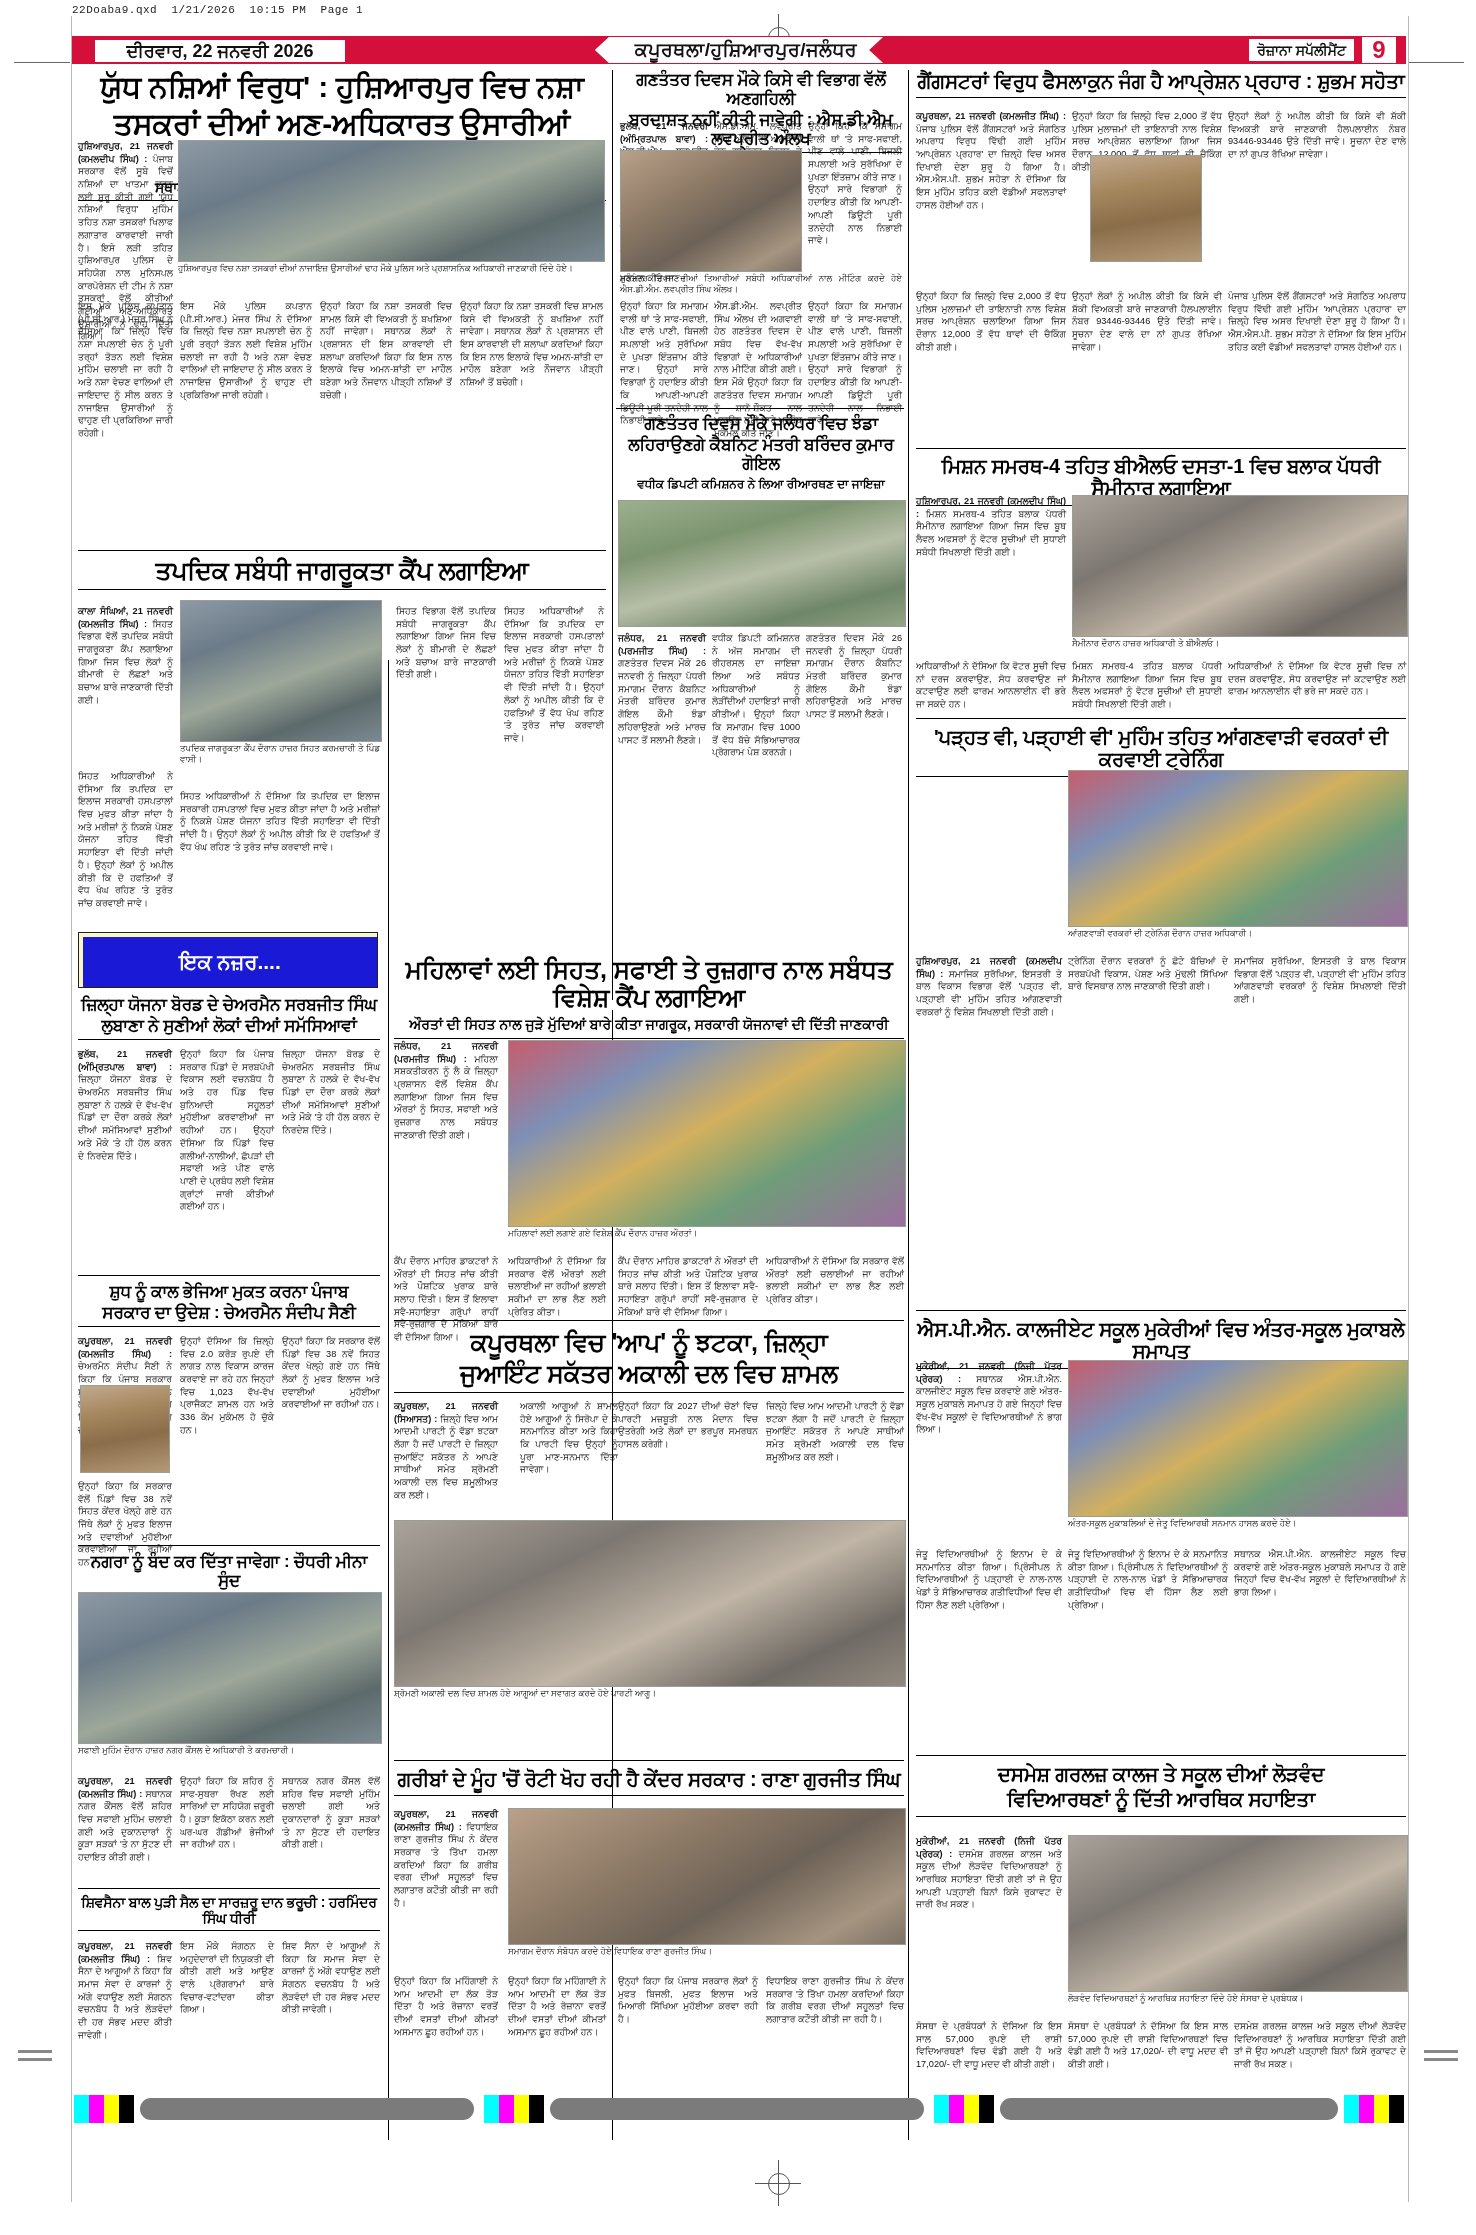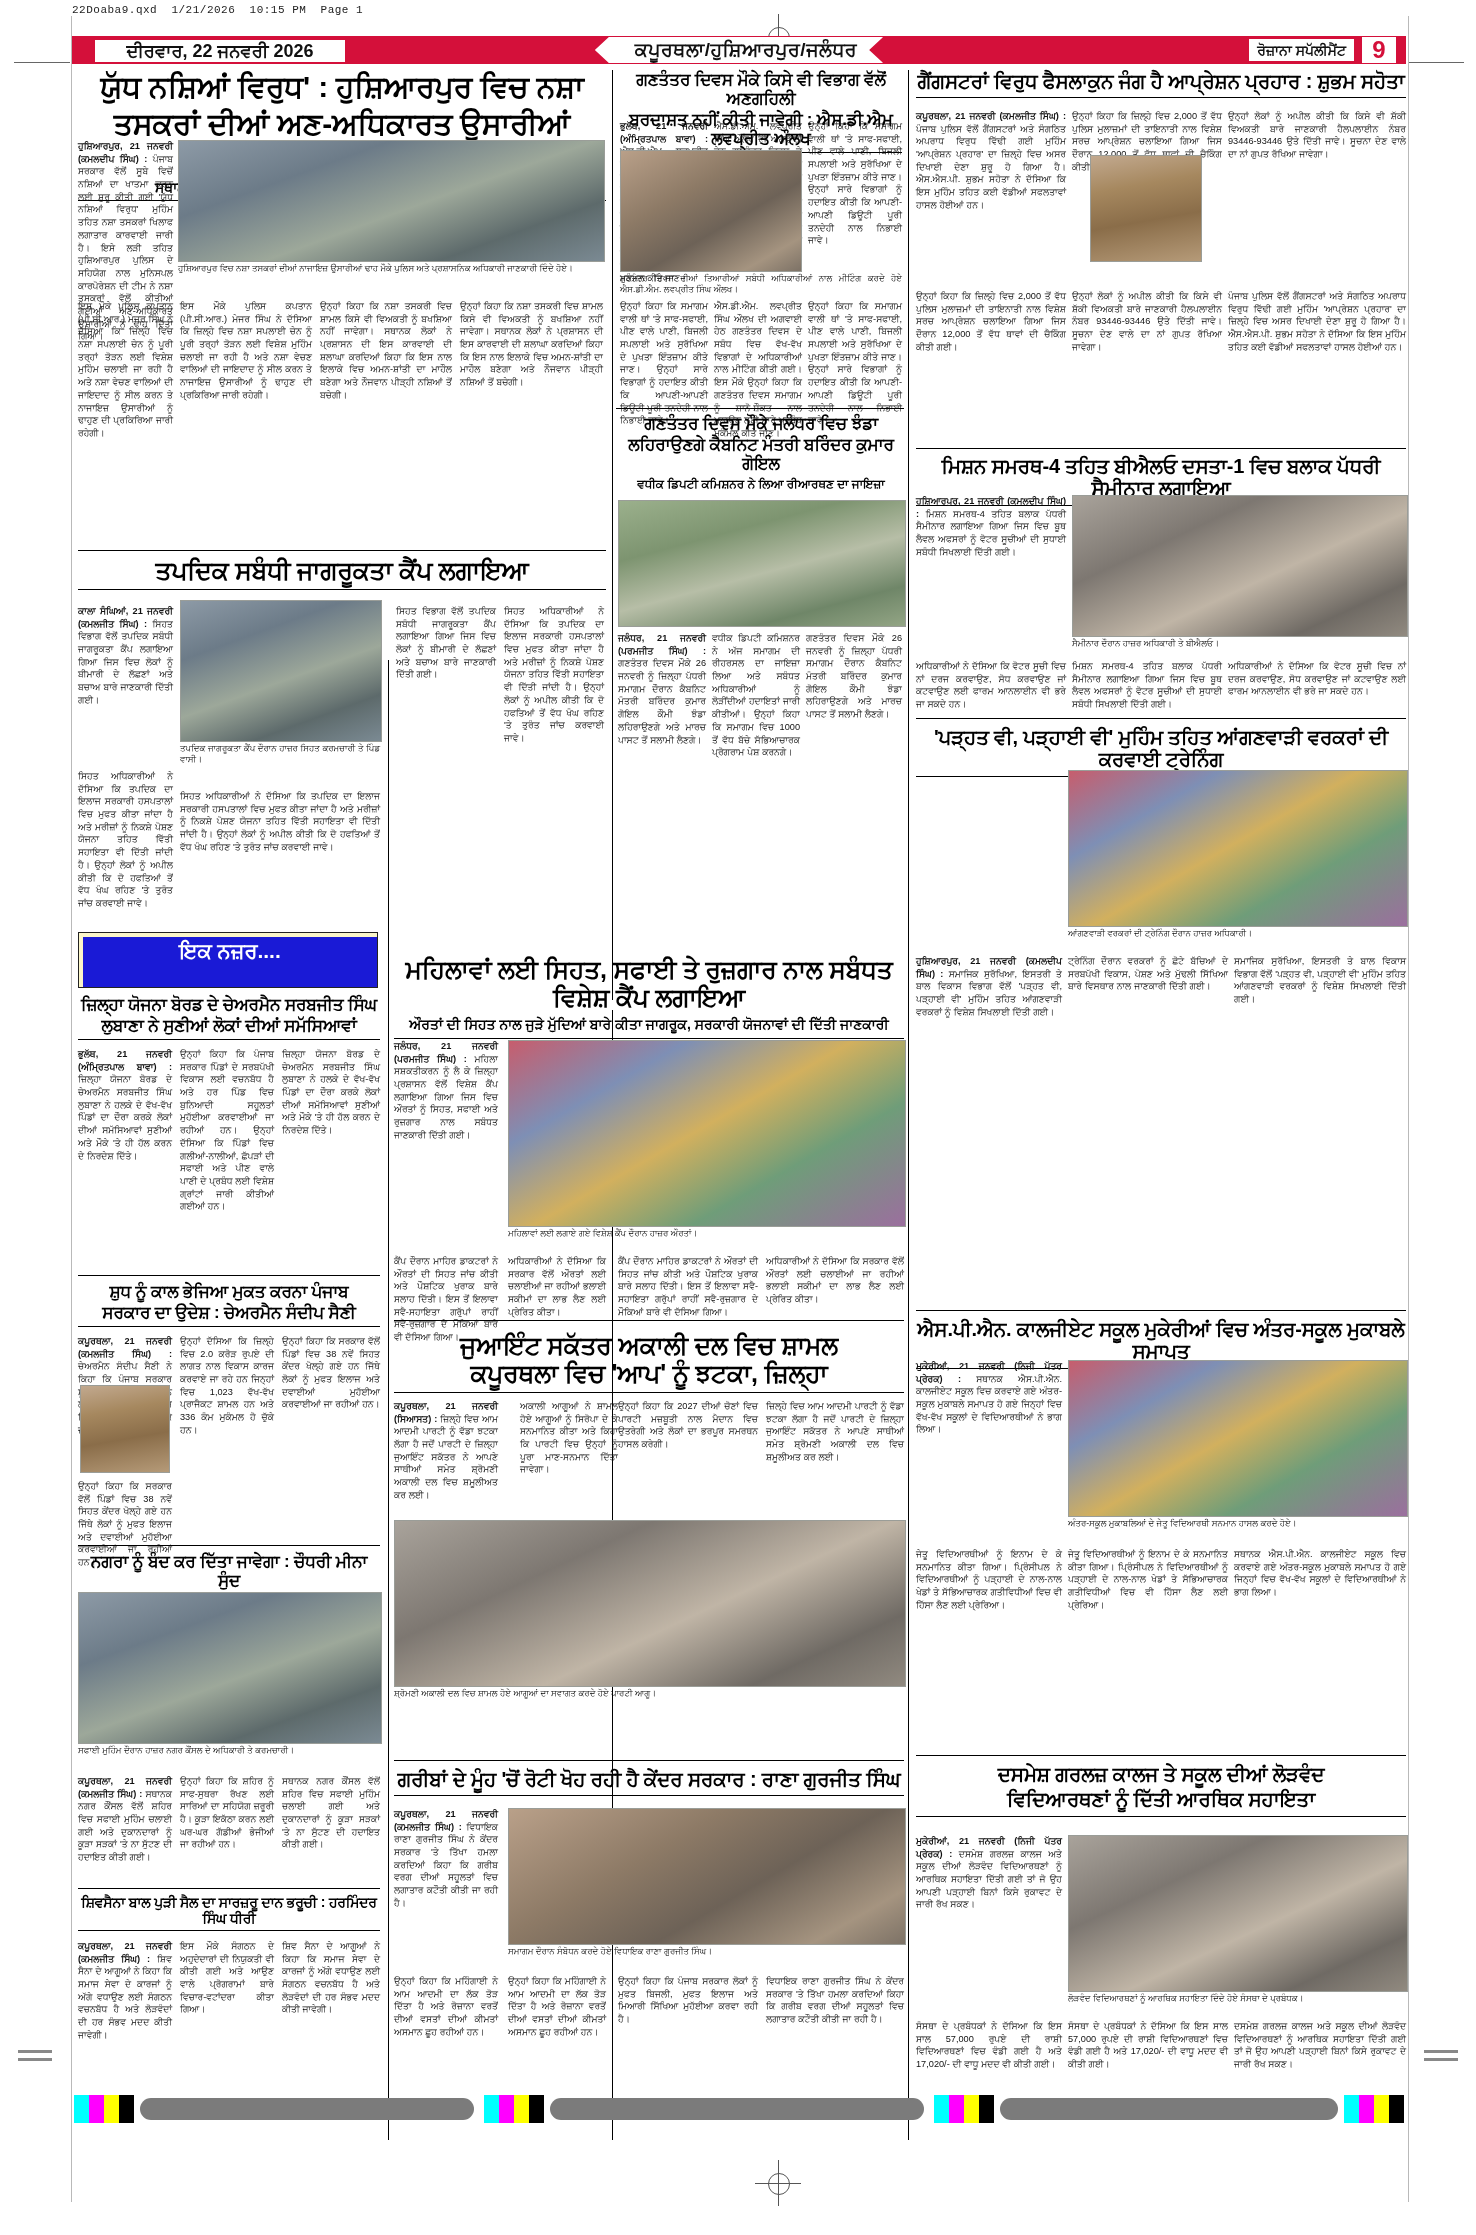--- a/index.html
+++ b/index.html
@@ -51,21 +51,21 @@
   .p-outdoor{background:linear-gradient(165deg,#9bb08c 0%,#7d9470 30%,#b7bea7 55%,#6f8668 80%,#93a585 100%);}
   .p-portrait{background:linear-gradient(170deg,#c2a98f 0%,#a6885f 30%,#8a6d49 60%,#b59a78 100%);}
   .p-hall{background:linear-gradient(155deg,#a9a39b 0%,#7d7771 30%,#c0b5a6 58%,#6f6a64 82%,#918a80 100%);}
   .p-colorful{background:linear-gradient(150deg,#c75d6d 0%,#7e8fb5 25%,#d2b05e 48%,#6f9d79 70%,#9b6f9e 100%);}
 
   
   .vline{position:absolute;width:1px;background:#000;}
   .hline{position:absolute;height:1px;background:#000;}
 
   
-  .bluebox{background:#1a1ad6;border:2px solid #1a1ad6;display:flex;justify-content:center;}
+  .bluebox{background:#1a1ad6;border:2px solid #1a1ad6;display:flex;align-items:center;justify-content:center;}
   .bluebox span{color:#fff;font-size:21px;font-weight:bold;}
   .yellowframe{background:#fbf6c9;border:1px solid #222;}
 
   
   .cmyk{position:absolute;display:flex;align-items:center;height:28px;}
   .sw{width:15px;height:28px;}
   .sw.c{background:#00ffff;} .sw.m{background:#ff00ff;} .sw.y{background:#ffff00;} .sw.k{background:#000000;}
   .graybar{height:22px;background:#7b7b7b;border-radius:11px;}
   .sidehatch{position:absolute;width:34px;height:3px;background:#888;}
 </style>
@@ -363,22 +363,22 @@
 </div>
 <div class="body-col" style="position:absolute;left:618px;top:1255px;width:140px;">
   <span>ਕੈਂਪ ਦੌਰਾਨ ਮਾਹਿਰ ਡਾਕਟਰਾਂ ਨੇ ਔਰਤਾਂ ਦੀ ਸਿਹਤ ਜਾਂਚ ਕੀਤੀ ਅਤੇ ਪੌਸ਼ਟਿਕ ਖੁਰਾਕ ਬਾਰੇ ਸਲਾਹ ਦਿੱਤੀ। ਇਸ ਤੋਂ ਇਲਾਵਾ ਸਵੈ-ਸਹਾਇਤਾ ਗਰੁੱਪਾਂ ਰਾਹੀਂ ਸਵੈ-ਰੁਜ਼ਗਾਰ ਦੇ ਮੌਕਿਆਂ ਬਾਰੇ ਵੀ ਦੱਸਿਆ ਗਿਆ।</span>
 </div>
 <div class="body-col" style="position:absolute;left:766px;top:1255px;width:138px;">
   <span>ਅਧਿਕਾਰੀਆਂ ਨੇ ਦੱਸਿਆ ਕਿ ਸਰਕਾਰ ਵੱਲੋਂ ਔਰਤਾਂ ਲਈ ਚਲਾਈਆਂ ਜਾ ਰਹੀਆਂ ਭਲਾਈ ਸਕੀਮਾਂ ਦਾ ਲਾਭ ਲੈਣ ਲਈ ਪ੍ਰੇਰਿਤ ਕੀਤਾ।</span>
 </div>
 
 <div class="hline" style="left:394px;top:1320px;width:510px;"></div>
 <div style="position:absolute;left:394px;top:1328px;width:510px;">
+  <div class="hl h-lg">ਕਪੂਰਥਲਾ ਵਿਚ 'ਆਪ' ਨੂੰ ਝਟਕਾ, ਜ਼ਿਲ੍ਹਾ</div>
   <div class="hl h-lg" style="margin-top:3px;">ਜੁਆਇੰਟ ਸਕੱਤਰ ਅਕਾਲੀ ਦਲ ਵਿਚ ਸ਼ਾਮਲ</div>
-  <div class="hl h-lg">ਕਪੂਰਥਲਾ ਵਿਚ 'ਆਪ' ਨੂੰ ਝਟਕਾ, ਜ਼ਿਲ੍ਹਾ</div>
   <div class="hline" style="position:relative;top:5px;width:100%;"></div>
 </div>
 <div class="body-col" style="position:absolute;left:394px;top:1400px;width:104px;">
   <span class="byline">ਕਪੂਰਥਲਾ, 21 ਜਨਵਰੀ (ਸਿਆਸਤ) :</span>
   <span>ਜ਼ਿਲ੍ਹੇ ਵਿਚ ਆਮ ਆਦਮੀ ਪਾਰਟੀ ਨੂੰ ਵੱਡਾ ਝਟਕਾ ਲੱਗਾ ਹੈ ਜਦੋਂ ਪਾਰਟੀ ਦੇ ਜ਼ਿਲ੍ਹਾ ਜੁਆਇੰਟ ਸਕੱਤਰ ਨੇ ਆਪਣੇ ਸਾਥੀਆਂ ਸਮੇਤ ਸ਼੍ਰੋਮਣੀ ਅਕਾਲੀ ਦਲ ਵਿਚ ਸ਼ਮੂਲੀਅਤ ਕਰ ਲਈ।</span>
 </div>
 <div class="body-col" style="position:absolute;left:520px;top:1400px;width:98px;">
   <span>ਅਕਾਲੀ ਆਗੂਆਂ ਨੇ ਸ਼ਾਮਲ ਹੋਏ ਆਗੂਆਂ ਨੂੰ ਸਿਰੋਪਾ ਦੇ ਕੇ ਸਨਮਾਨਿਤ ਕੀਤਾ ਅਤੇ ਕਿਹਾ ਕਿ ਪਾਰਟੀ ਵਿਚ ਉਨ੍ਹਾਂ ਨੂੰ ਪੂਰਾ ਮਾਣ-ਸਨਮਾਨ ਦਿੱਤਾ ਜਾਵੇਗਾ।</span>
 </div>
 <div class="body-col" style="position:absolute;left:618px;top:1400px;width:140px;">

